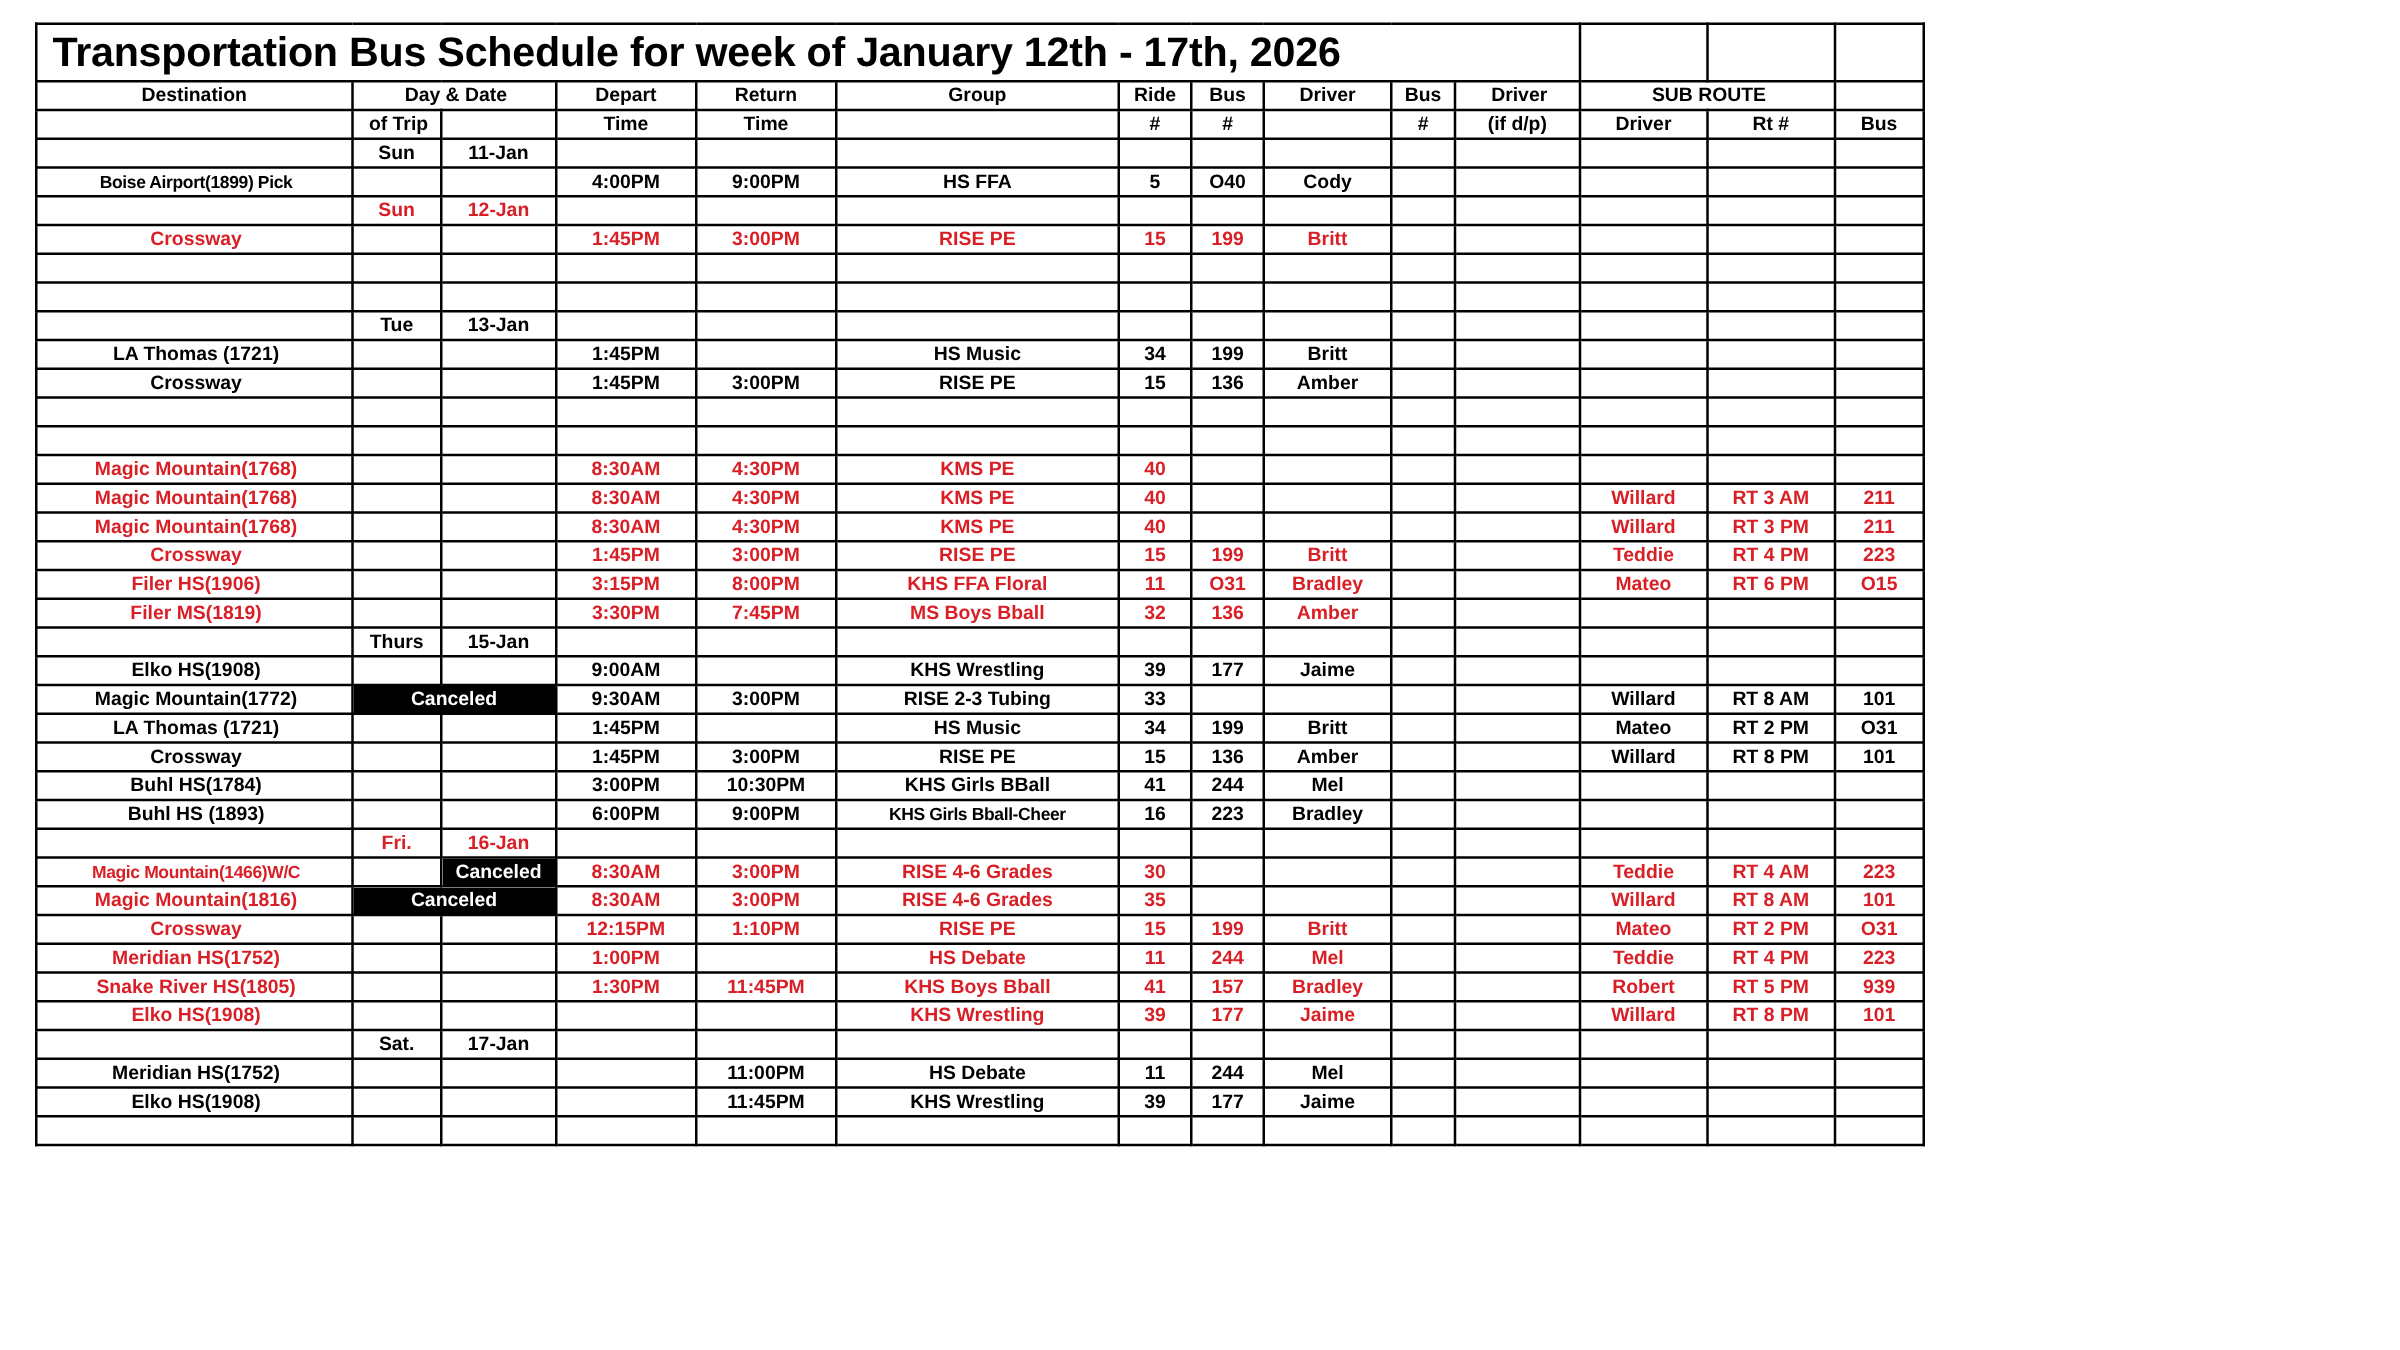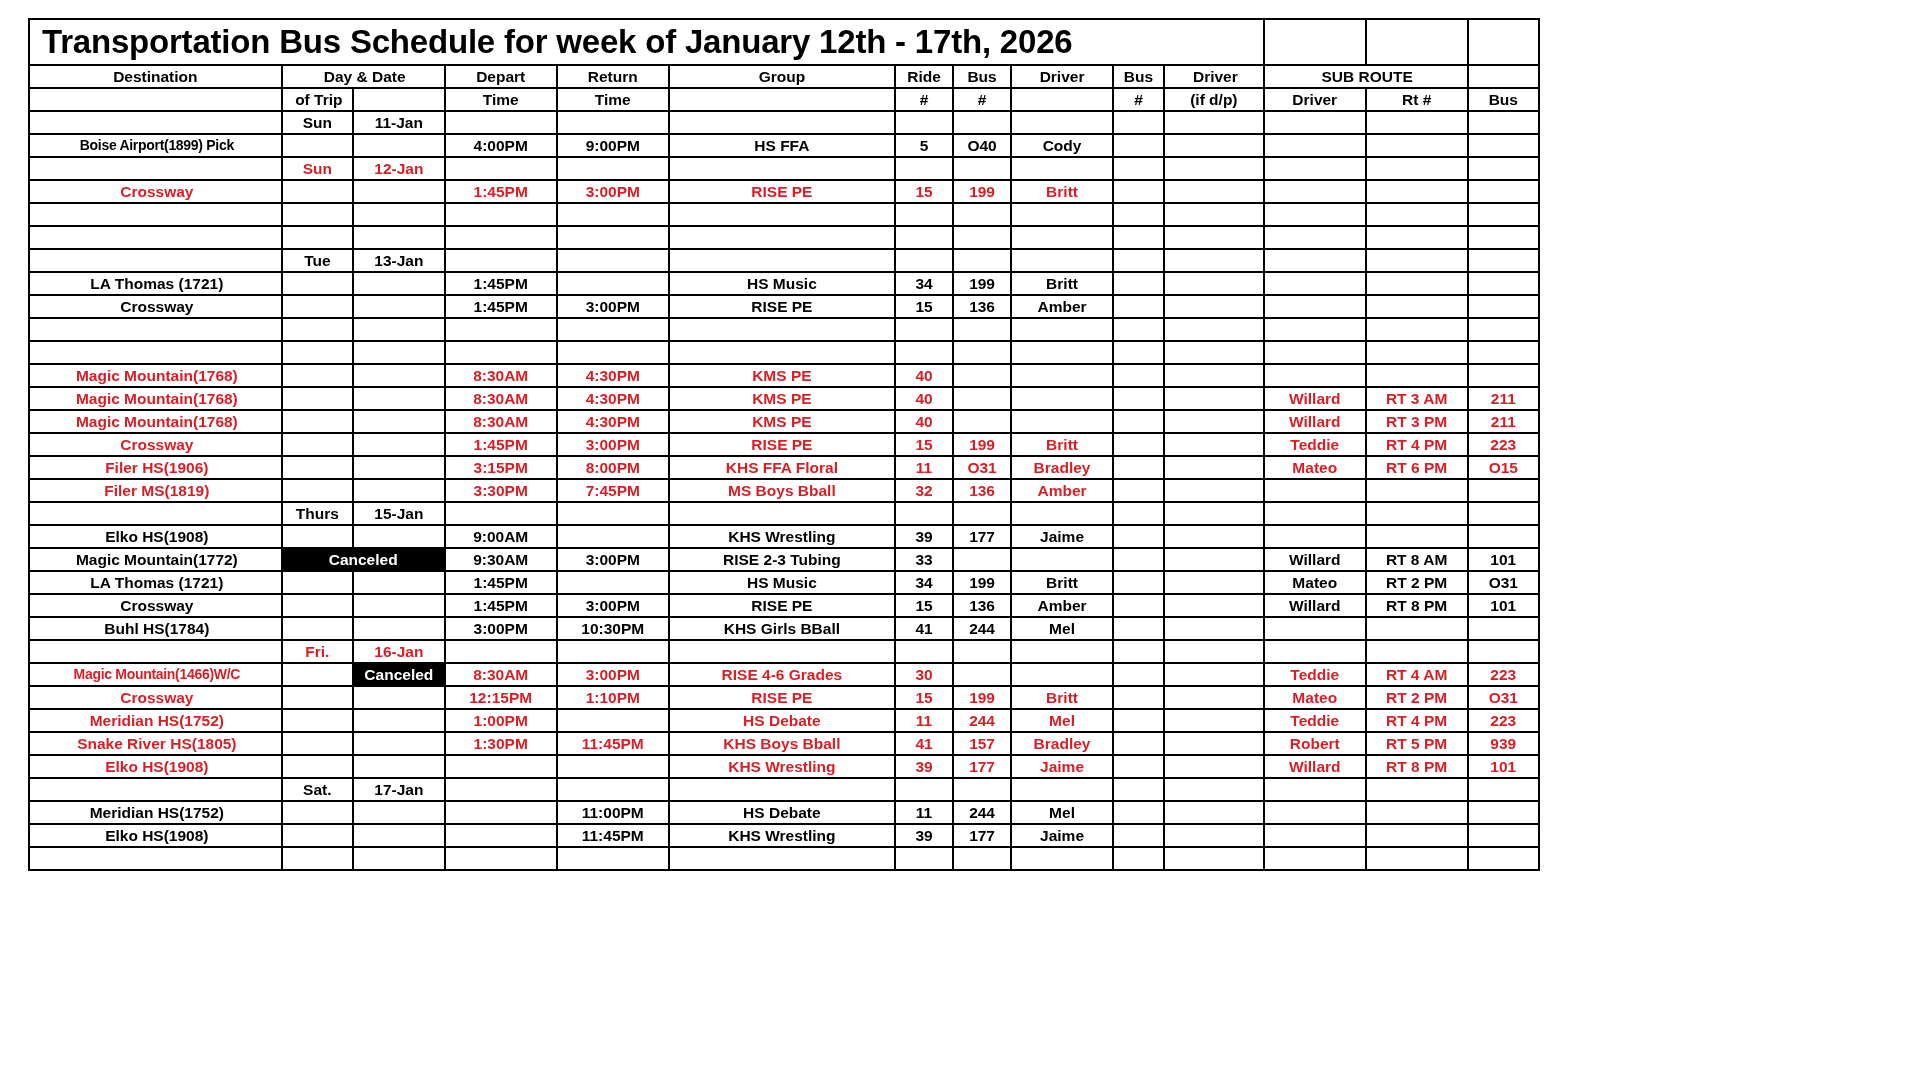--- a/index.html
+++ b/index.html
@@ -502,20 +502,36 @@
           <td>41</td>
           <td>244</td>
           <td>Mel</td>
           <td></td>
           <td></td>
           <td></td>
           <td></td>
           <td></td>
         </tr>
         <tr>
+          <td class="left">Buhl HS (1893)</td>
+          <td></td>
+          <td></td>
+          <td>6:00PM</td>
+          <td>9:00PM</td>
+          <td class="tight">KHS Girls Bball-Cheer</td>
+          <td>16</td>
+          <td>223</td>
+          <td>Bradley</td>
+          <td></td>
+          <td></td>
+          <td></td>
+          <td></td>
+          <td></td>
+        </tr>
+        <tr>
           <td></td>
           <td class="red">Fri.</td>
           <td class="red">16-Jan</td>
           <td></td>
           <td></td>
           <td></td>
           <td></td>
           <td></td>
           <td></td>
           <td></td>
@@ -532,20 +548,35 @@
           <td class="red">3:00PM</td>
           <td class="red">RISE 4-6 Grades</td>
           <td class="red">30</td>
           <td></td>
           <td></td>
           <td></td>
           <td></td>
           <td class="red">Teddie</td>
           <td class="red">RT 4 AM</td>
           <td class="red">223</td>
+        </tr>
+        <tr>
+          <td class="left red">Magic Mountain(1816)</td>
+          <td class="blk-band" colspan="2">Canceled</td>
+          <td class="red">8:30AM</td>
+          <td class="red">3:00PM</td>
+          <td class="red">RISE 4-6 Grades</td>
+          <td class="red">35</td>
+          <td></td>
+          <td></td>
+          <td></td>
+          <td></td>
+          <td class="red">Willard</td>
+          <td class="red">RT 8 AM</td>
+          <td class="red">101</td>
         </tr>
         <tr>
           <td class="left red">Crossway</td>
           <td></td>
           <td></td>
           <td class="red">12:15PM</td>
           <td class="red">1:10PM</td>
           <td class="red">RISE PE</td>
           <td class="red">15</td>
           <td class="red">199</td>

